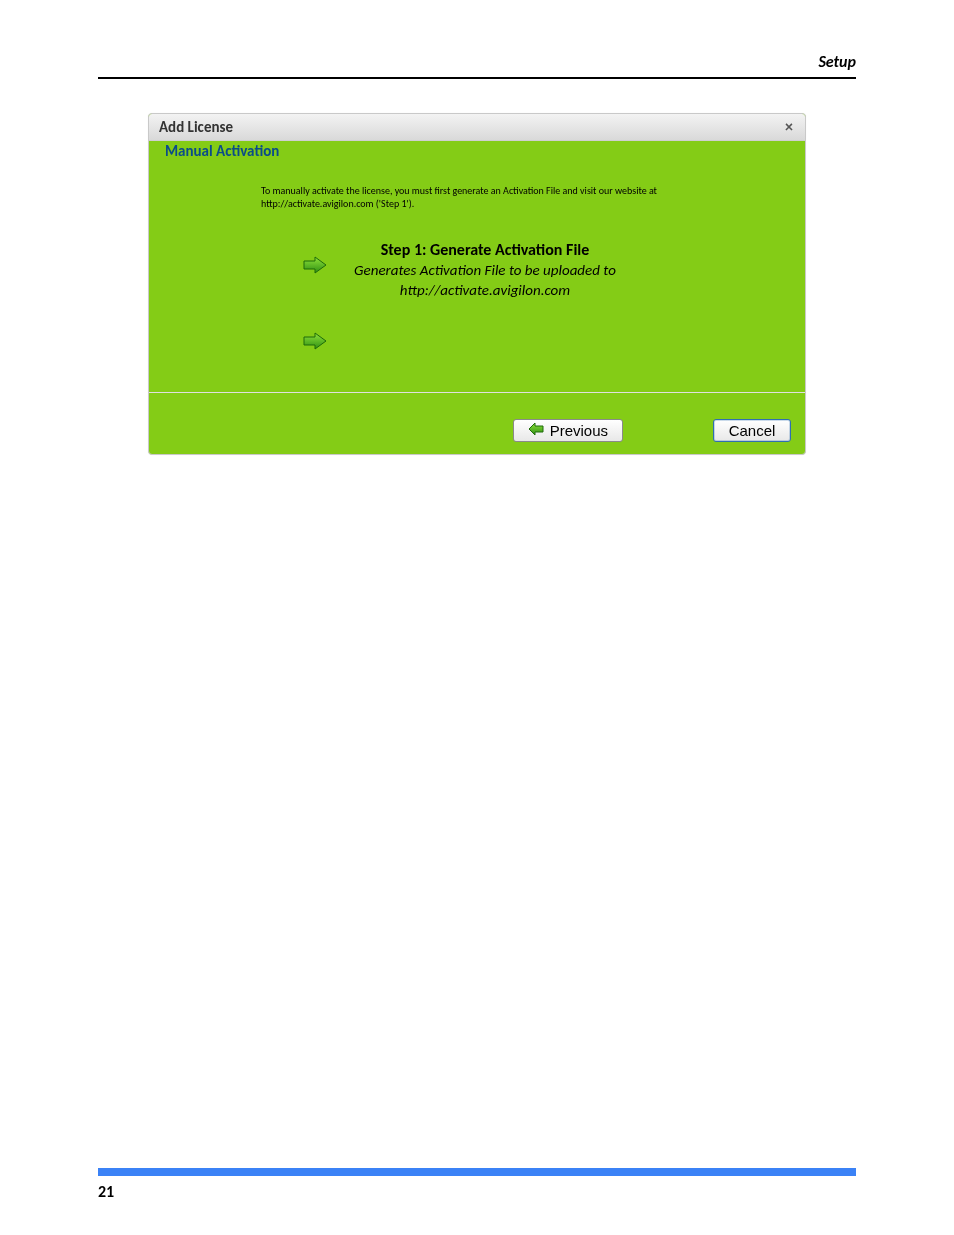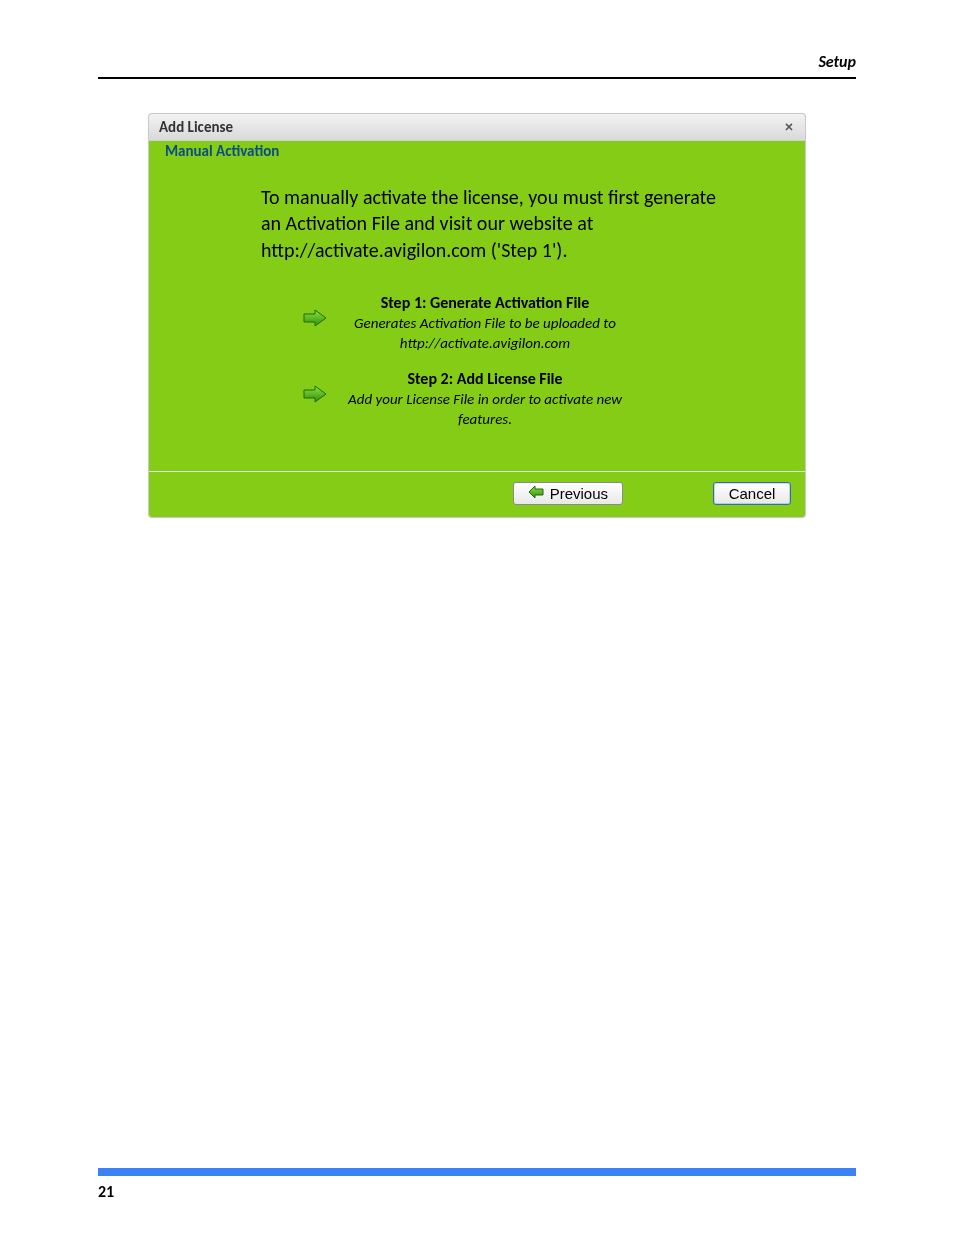--- a/index.html
+++ b/index.html
@@ -55,21 +55,21 @@
     line-height: 1;
   }
   .subheading {
     padding: 1px 16px 0 16px;
     color: #0a4b8a;
     font-weight: 700;
     font-size: 15px;
   }
   .body-text {
     padding: 24px 70px 10px 112px;
-    font-size: 20px;
+    font-size: 10px;
     line-height: 1.32;
     color: #000;
   }
   .body-text p {
     margin: 0 0 16px 0;
   }
   .steps {
     padding: 4px 60px 26px 40px;
   }
   .step {
@@ -91,21 +91,21 @@
     font-size: 16px;
     margin-bottom: 2px;
   }
   .step-text .desc {
     font-size: 15px;
     line-height: 1.3;
     font-style: italic;
   }
   .button-row {
     border-top: 1px solid #e0e0e0;
-    padding: 10px 14px 12px 14px;
+    padding: 26px 14px 12px 14px;
     display: flex;
     justify-content: flex-end;
     align-items: center;
     gap: 90px;
   }
   .btn {
     display: inline-flex;
     align-items: center;
     gap: 6px;
     padding: 2px 14px;
@@ -188,24 +188,20 @@
           <div class="step-icon">
             <svg width="24" height="18" viewBox="0 0 24 18">
               <defs>
                 <linearGradient id="g2" x1="0" y1="0" x2="0" y2="1">
                   <stop offset="0" stop-color="#8ee23a"></stop>
                   <stop offset="1" stop-color="#2f8f12"></stop>
                 </linearGradient>
               </defs>
               <path d="M1 5 L12 5 L12 1 L23 9 L12 17 L12 13 L1 13 Z" fill="url(#g2)" stroke="#1f6b0a" stroke-width="1"></path>
             </svg>
-          </div>
-          <div class="step-text">
-            <div class="title">Step 2: Add License File</div>
-            <div class="desc">Add your License File in order to activate new features.</div>
           </div>
         </div>
 
       </div>
     </div>
 
     <div class="button-row">
       <button class="btn">
         <span>
           <svg width="16" height="14" viewBox="0 0 16 14">

